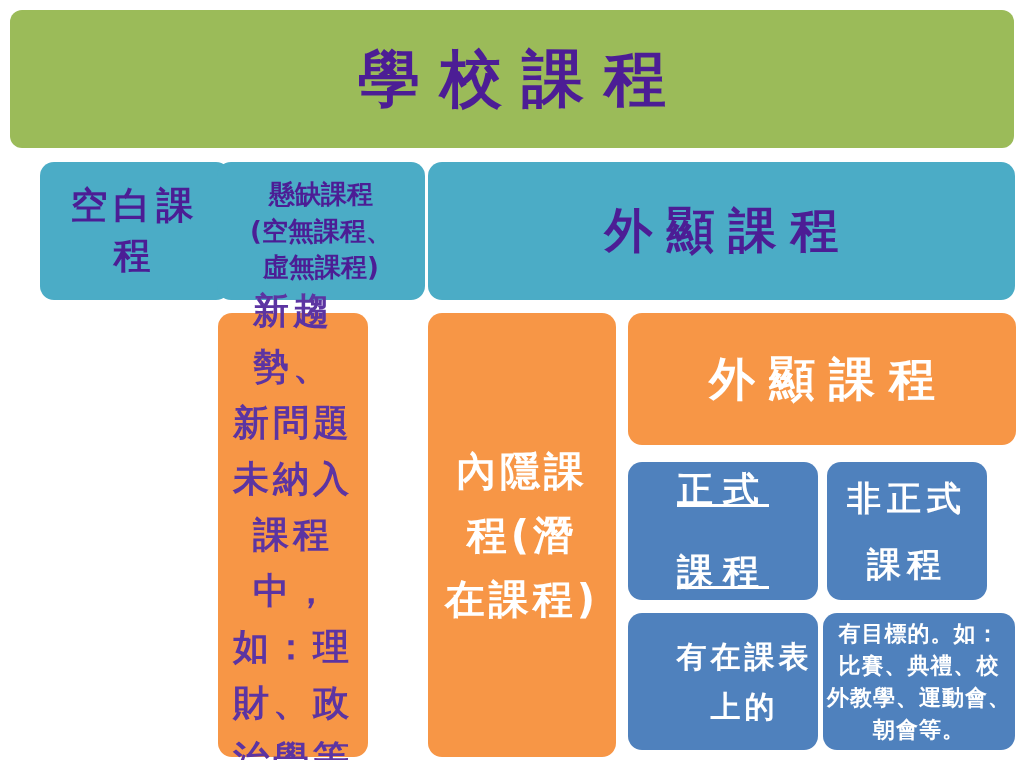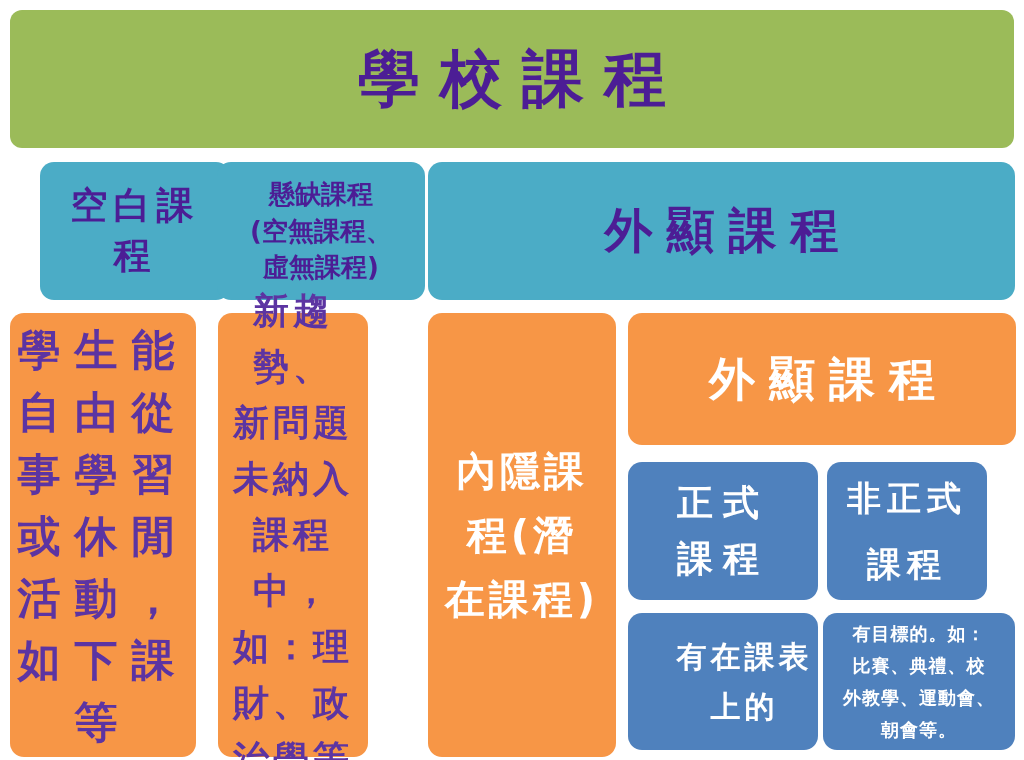--- a/index.html
+++ b/index.html
@@ -58,30 +58,30 @@
   #null-desc     { left: 218px; top: 313px; width: 150px;  height: 444px; }
   #null-desc .node-text { font-size: 36px; line-height: 56px; letter-spacing: 4px; }
 
   #hidden        { left: 428px; top: 313px; width: 188px;  height: 444px; }
   #hidden .node-text { font-size: 40px; line-height: 64px; letter-spacing: 4px; }
 
   #explicit      { left: 628px; top: 313px; width: 388px;  height: 132px; }
   #explicit .node-text { font-size: 46px; letter-spacing: 14px; text-indent: 14px; }
 
   #formal        { left: 628px; top: 462px; width: 190px;  height: 138px; }
-  #formal .node-text { font-size: 36px; line-height: 56px; letter-spacing: 10px; }
+  #formal .node-text { font-size: 36px; line-height: 82px; letter-spacing: 10px; text-decoration: underline; }
 
   #informal      { left: 827px; top: 462px; width: 160px;  height: 138px; }
   #informal .node-text { font-size: 34px; line-height: 66px; letter-spacing: 6px; }
 
   #formal-desc   { left: 628px; top: 613px; width: 190px;  height: 137px; padding-left: 43px; }
   #formal-desc .node-text { font-size: 30px; line-height: 50px; letter-spacing: 4px; }
 
   #informal-desc { left: 823px; top: 613px; width: 192px;  height: 137px; }
-  #informal-desc .node-text { font-size: 18px; line-height: 32px; letter-spacing: 1px; }
+  #informal-desc .node-text { font-size: 22px; line-height: 32px; letter-spacing: 1px; }
 </style>
 </head>
 <body>
 
 <div id="stage">
 
   <div class="node green" id="banner">
     <span class="node-text red-text">學校課程</span>
   </div>
 
@@ -93,29 +93,20 @@
   <div class="node teal" id="nullc">
     <span class="node-text red-text">懸缺課程
 (空無課程、
 虛無課程)</span>
   </div>
 
   <div class="node teal" id="actual">
     <span class="node-text red-text">外顯課程</span>
   </div>
 
-  <div class="node orange" id="blank-desc">
-    <span class="node-text purple-text">學生能
-自由從
-事學習
-或休閒
-活動，
-如下課
-等</span>
-  </div>
 
   <div class="node orange" id="null-desc">
     <span class="node-text purple-text">新趨勢、
 新問題
 未納入
 課程中，
 如：理
 財、政
 治學等</span>
   </div>

